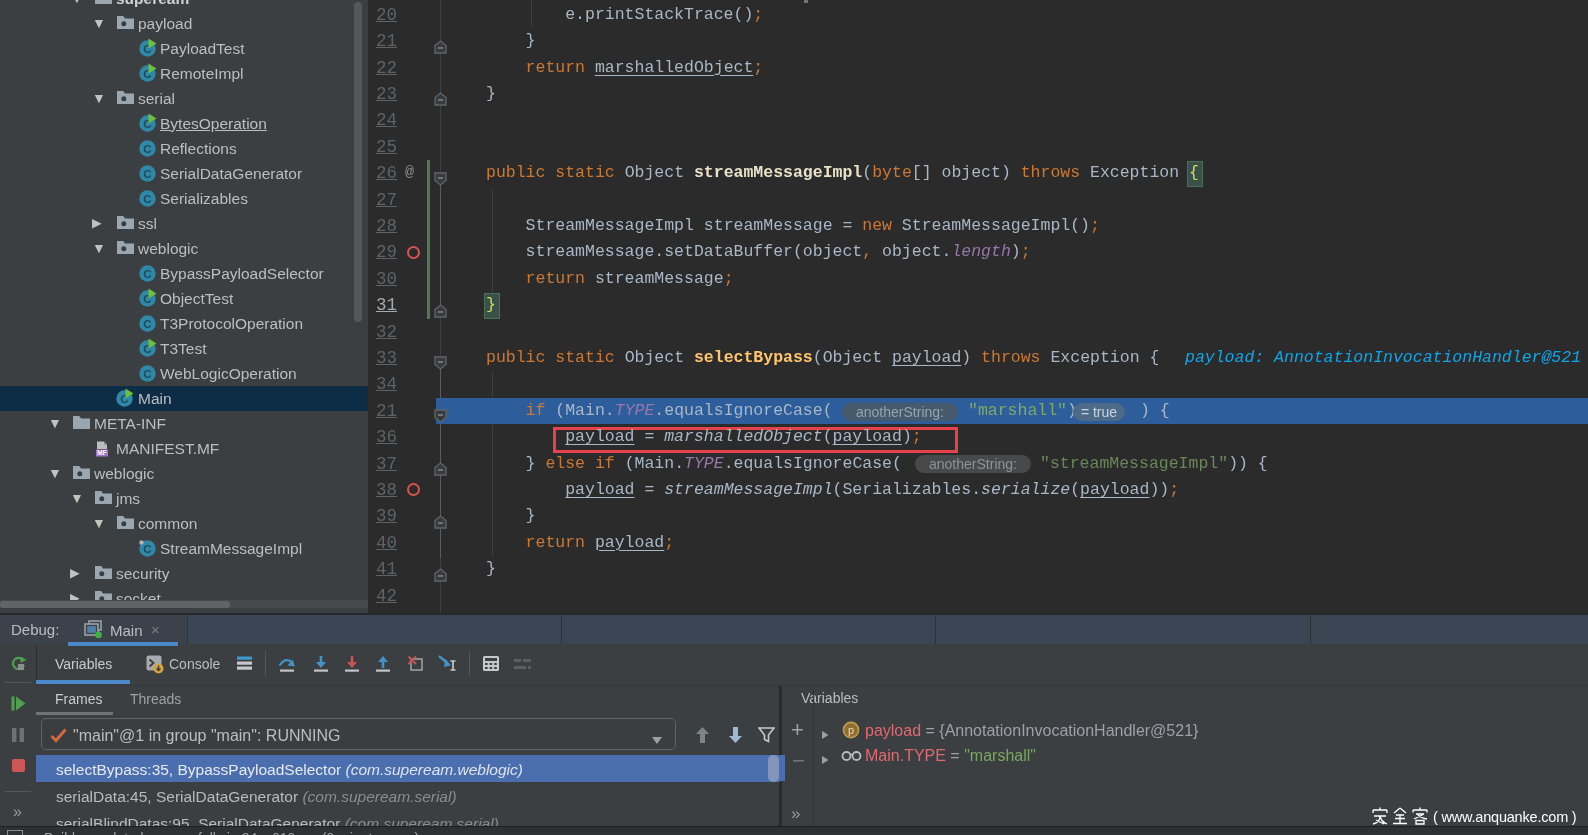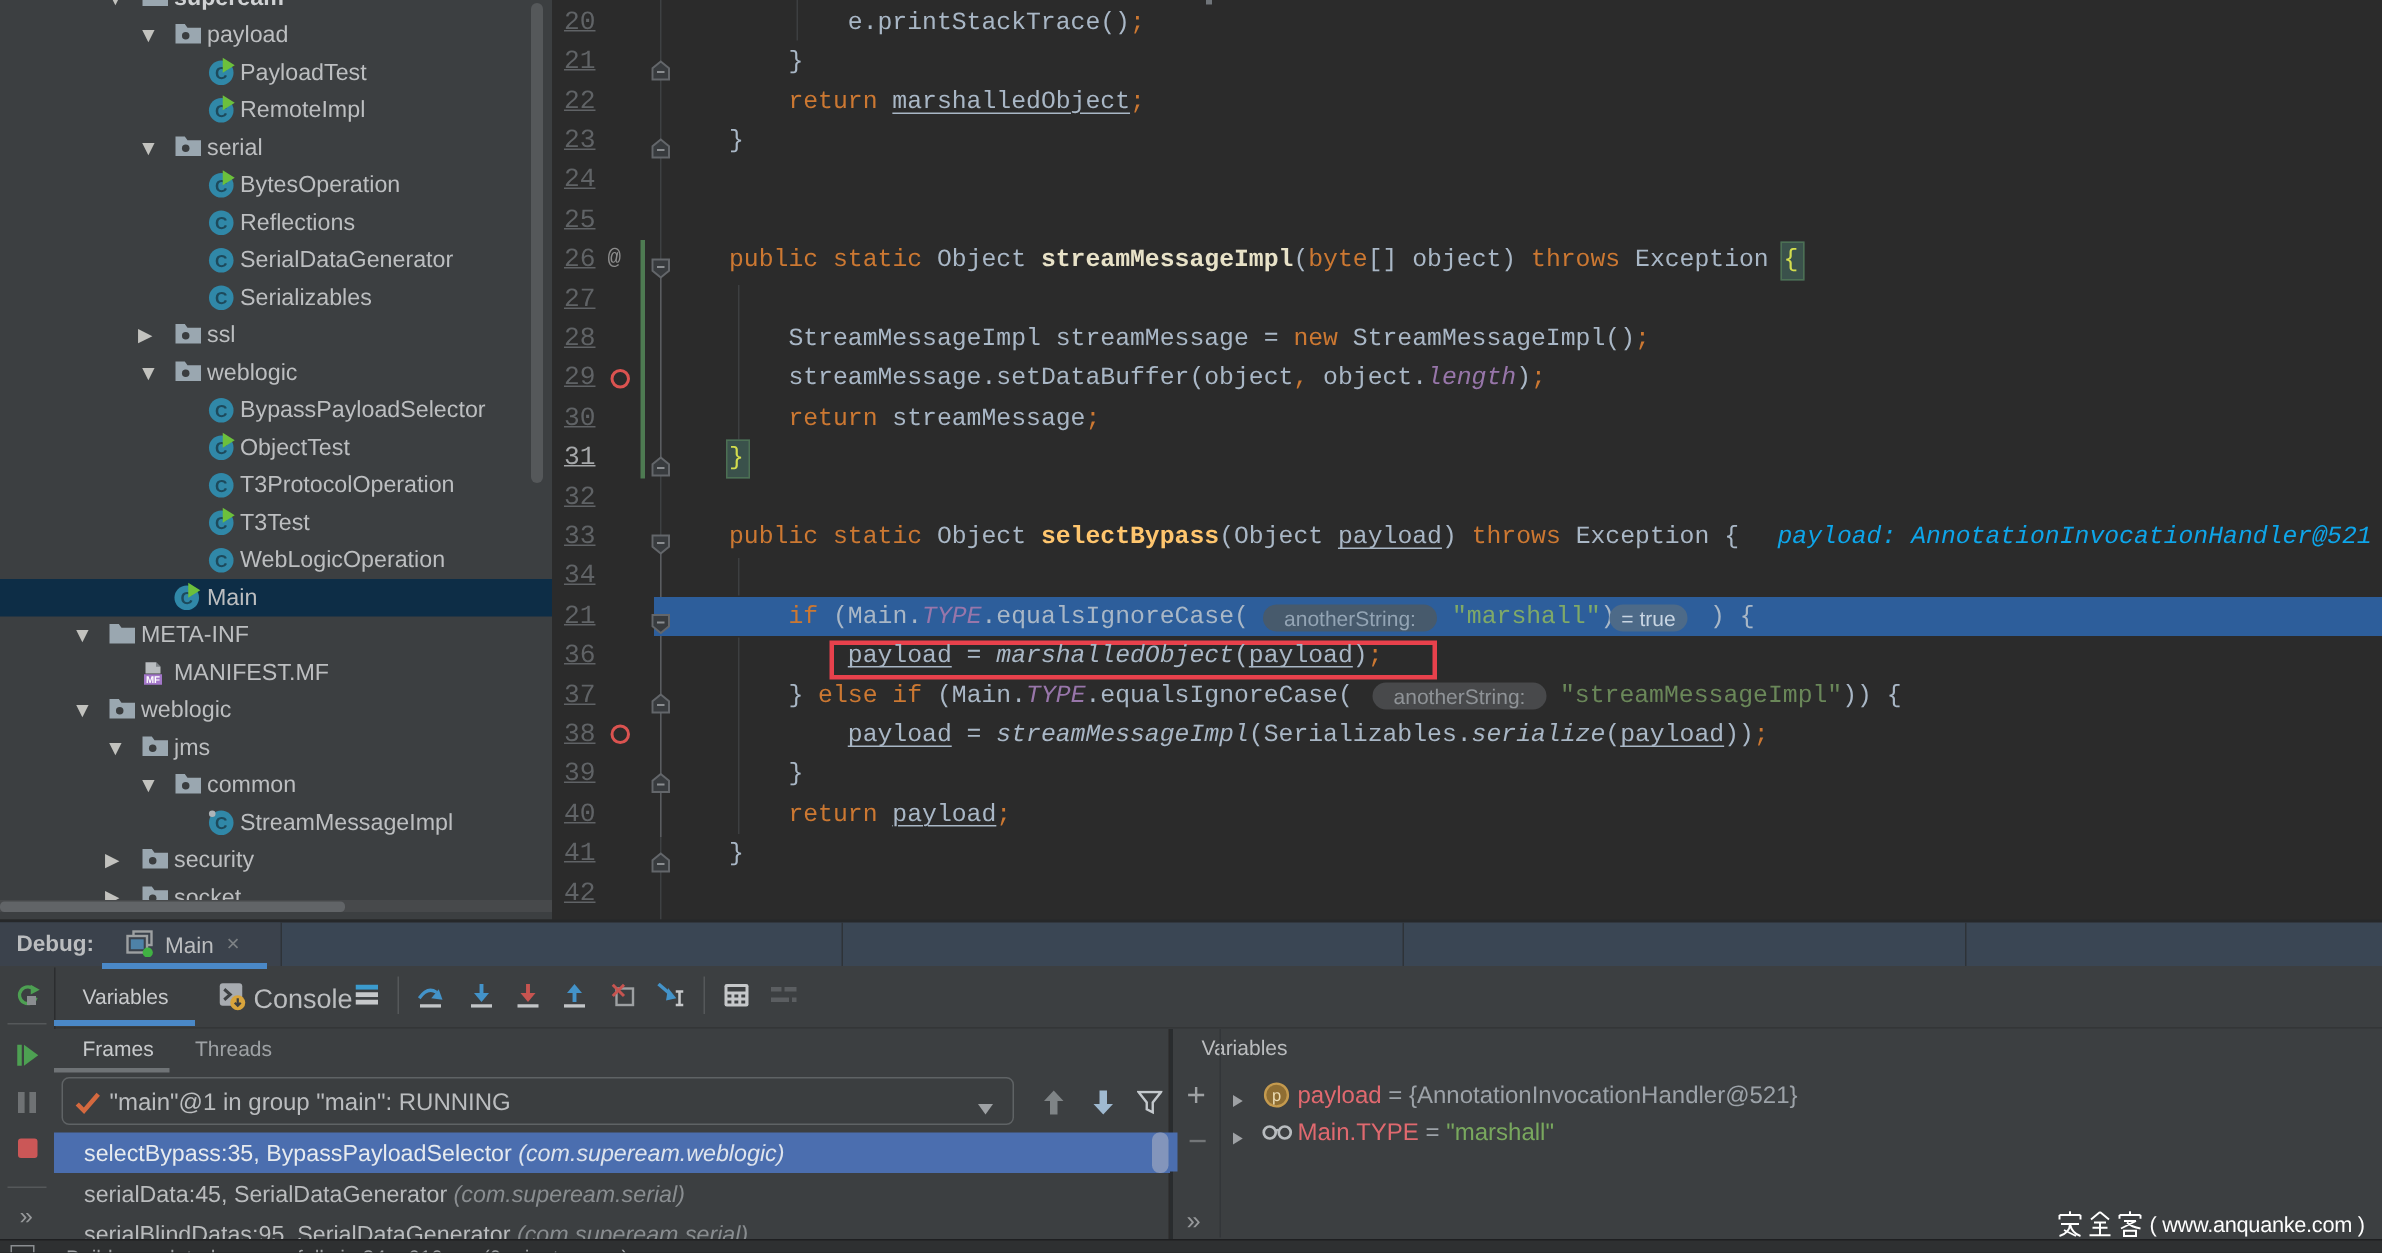--- a/index.html
+++ b/index.html
@@ -156,21 +156,21 @@
 <div class="abs" style="left:116px;top:90.0px;"><svg width="19" height="15" viewBox="0 0 19 15">
           <path d="M1 1 h6.2 l1.8 2.5 H18 V14 H1 z" fill="#9aa7b0"></path>
           <circle cx="7.8" cy="8.8" r="2.5" fill="#3a3d3f"></circle>
         </svg></div>
 <div class="abs tl" style="left:138px;top:85.5px;">serial</div>
 <div class="abs" style="left:139px;top:114.5px;"><svg width="18" height="17" viewBox="0 0 18 17" style="overflow:visible">
           <circle cx="8.5" cy="8.5" r="8.2" fill="#3088a8"></circle>
           <text x="8.5" y="12.8" font-family="Liberation Sans" font-size="11.5" font-weight="bold" fill="#1d4a5c" text-anchor="middle">C</text>
           <polygon points="9.5,-1.5 17.5,3.5 9.5,8.5" fill="#6cc03c"></polygon>
         </svg></div>
-<div class="abs tl" style="left:160px;top:110.5px;">BytesOperation</div>
+<div class="abs tl" style="left:160px;top:110.5px;text-decoration:underline;">BytesOperation</div>
 <div class="abs" style="left:139px;top:139.5px;"><svg width="18" height="17" viewBox="0 0 18 17" style="overflow:visible">
           <circle cx="8.5" cy="8.5" r="8.2" fill="#3088a8"></circle>
           <text x="8.5" y="12.8" font-family="Liberation Sans" font-size="11.5" font-weight="bold" fill="#1d4a5c" text-anchor="middle">C</text>
         </svg></div>
 <div class="abs tl" style="left:160px;top:135.5px;">Reflections</div>
 <div class="abs" style="left:139px;top:164.5px;"><svg width="18" height="17" viewBox="0 0 18 17" style="overflow:visible">
           <circle cx="8.5" cy="8.5" r="8.2" fill="#3088a8"></circle>
           <text x="8.5" y="12.8" font-family="Liberation Sans" font-size="11.5" font-weight="bold" fill="#1d4a5c" text-anchor="middle">C</text>
         </svg></div>
 <div class="abs tl" style="left:160px;top:160.5px;">SerialDataGenerator</div>
@@ -280,21 +280,21 @@
 </div>
 
 <div id="debug">
 <div class="abs" style="left:0;top:612.5px;width:1588px;height:2.5px;background:#26282a;"></div>
 <div class="abs" style="left:0;top:615px;width:1588px;height:29px;background:#3a4654;"></div>
 <div class="abs" style="left:0;top:615px;width:187px;height:29px;background:#3b424c;"></div>
 <div class="abs" style="left:187px;top:615px;width:1px;height:29px;background:#2e3338;"></div>
 <div class="abs" style="left:561px;top:615px;width:1px;height:29px;background:#2e3338;"></div>
 <div class="abs" style="left:935px;top:615px;width:1px;height:29px;background:#2e3338;"></div>
 <div class="abs" style="left:1310px;top:615px;width:1px;height:29px;background:#2e3338;"></div>
-<div class="abs ui" style="left:11px;top:621px;font-size:15px;font-weight:bold;">Debug:</div>
+<div class="abs ui" style="left:11px;top:621px;font-size:15px;">Debug:</div>
 <div class="abs" style="left:84px;top:620px;"><svg width="20" height="18" viewBox="0 0 20 18">
 <rect x="5" y="1" width="12" height="9" fill="none" stroke="#9da0a2" stroke-width="1.6"></rect>
 <rect x="1" y="4" width="13" height="11" fill="#3b424c" stroke="#9da0a2" stroke-width="1.6"></rect>
 <rect x="3.2" y="6.2" width="8.6" height="6.6" fill="#4e82a8"></rect>
 <circle cx="14.5" cy="15" r="3.4" fill="#40b243"></circle>
         </svg></div>
 <div class="abs ui" style="left:110px;top:622px;font-size:15px;">Main</div>
 <div class="abs ui" style="left:151px;top:621px;color:#7d8184;font-size:15px;">×</div>
 
 <div class="abs" style="left:0;top:644px;width:1588px;height:41px;background:#3c3f41;"></div>
@@ -320,21 +320,21 @@
 <div class="abs" style="left:5px;top:790.5px;width:26px;height:1px;background:#55585a;"></div>
 <div class="abs ui" style="left:13px;top:803px;font-size:16px;color:#97999b;">»</div>
 <div class="abs ui" style="left:55px;top:656px;font-size:14px;color:#c8cacc;">Variables</div>
 <div class="abs" style="left:36px;top:680px;width:94px;height:3.5px;background:#4a88c7;"></div>
 <div class="abs" style="left:146px;top:655px;"><svg width="18" height="18" viewBox="0 0 18 18" style="overflow:visible">
 <rect x="0.5" y="0.5" width="15" height="15" rx="2" fill="#a7abb0"></rect>
 <path d="M3.5 4.5 L7.5 8 L3.5 11.5" fill="none" stroke="#3c3f41" stroke-width="2"></path>
 <circle cx="12.5" cy="13.5" r="5" fill="#d8a43c"></circle>
 <path d="M12.5 10.5 V15 M10.5 13.5 L12.5 15.5 L14.5 13.5" fill="none" stroke="#3c3f41" stroke-width="1.5"></path>
         </svg></div>
-<div class="abs ui" style="left:169px;top:656px;font-size:18px;">Console</div>
+<div class="abs ui" style="left:169px;top:656px;font-size:14px;">Console</div>
 <div class="abs" style="left:237px;top:656px;"><svg width="16" height="14" viewBox="0 0 16 14">
 <rect x="0" y="0.5" width="15" height="3.2" fill="#3b9bce"></rect>
 <rect x="0" y="5.5" width="15" height="3.2" fill="#c6c8ca"></rect>
 <rect x="0" y="10.5" width="15" height="3.2" fill="#c6c8ca"></rect>
         </svg></div>
 <div class="abs" style="left:265px;top:651px;width:1px;height:25px;background:#55585a;"></div>
 <div class="abs" style="left:278px;top:655px;"><svg width="18" height="17" viewBox="0 0 18 17">
 <path d="M1.5 10.5 Q7 2.5 13 6.5" fill="none" stroke="#4393c9" stroke-width="2.2"></path>
 <polygon points="17,11.5 9.5,10.5 14.5,4.5" fill="#4393c9"></polygon>
 <rect x="2" y="14.5" width="14" height="2.2" fill="#c2c5c7"></rect>

